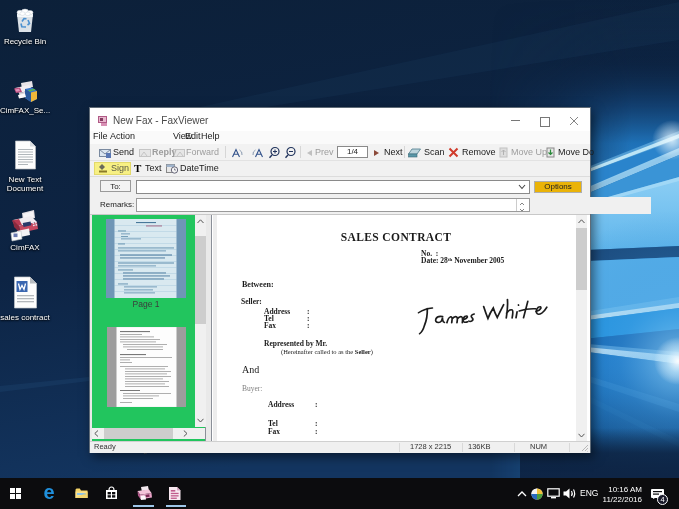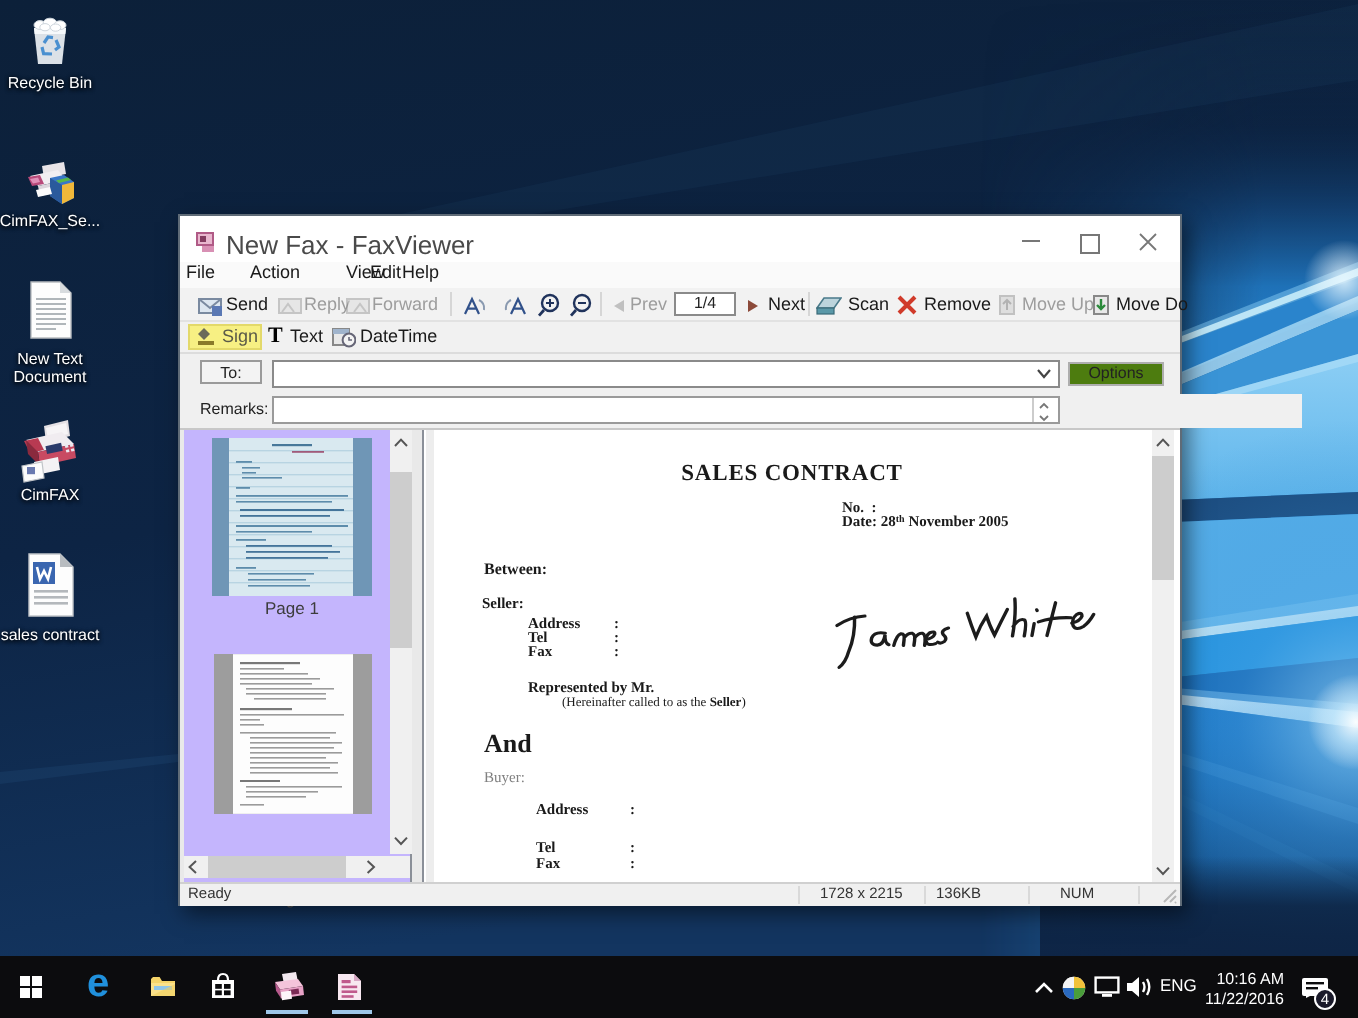--- a/index.html
+++ b/index.html
@@ -187,37 +187,37 @@
           <rect x="4" y="22" width="17" height="1.3"></rect>
           <rect x="4" y="25" width="17" height="1.3"></rect>
       </g>
     </svg>
     <div class="dlabel" style="left:-12px;top:313px;width:74px;">sales contract</div>
   </div>
 
   <div id="win">
 
     <div class="abs" style="left:0;top:0;width:500px;height:23px;background:#ffffff;"></div>
-    <div class="abs" style="left:23px;top:7px;font-size:13px;color:#4a4a4a;">New Fax - FaxViewer</div>
+    <div class="abs" style="left:23px;top:7px;font-size:10px;color:#4a4a4a;">New Fax - FaxViewer</div>
     <div class="abs" style="left:421px;top:12px;width:9px;height:1px;background:#777;"></div>
     <div class="abs" style="left:450px;top:9px;width:8px;height:8px;border:1px solid #777;"></div>
     <svg class="abs" style="left:479px;top:8px" width="10" height="10">
         <path d="M1,1 L9,9 M9,1 L1,9" stroke="#777" stroke-width="0.9"></path>
       </svg>
 
     <svg class="abs" style="left:8px;top:7px" width="11" height="11" viewBox="0 0 11 11">
       <rect x="0" y="1" width="9" height="7" fill="#b05a86"></rect>
       <rect x="1" y="2" width="7" height="5" fill="#e8b7ce"></rect>
       <rect x="2" y="3" width="3" height="3" fill="#833c60"></rect>
       <rect x="3" y="8" width="6" height="3" fill="#d890b4"></rect>
     </svg>
 
     <div class="abs t9" style="left:0;top:23px;width:500px;height:13px;background:#fafafa;">
       <span class="abs" style="left:3px;top:-0.5px;">File</span>
-      <span class="abs" style="left:35px;top:-0.5px;">Action</span>
+      <span class="abs" style="left:20px;top:-0.5px;">Action</span>
       <span class="abs" style="left:56px;top:-0.5px;padding-left:39px;">Edit</span>
       <span class="abs" style="left:83px;top:-0.5px;">View</span>
       <span class="abs" style="left:111px;top:-0.5px;">Help</span>
     </div>
 
     <div class="abs" style="left:0;top:36px;width:500px;height:17px;background:#f2f2f2;border-bottom:1px solid #e2e2e2;box-sizing:border-box;" id="tb1">
       <div class="vsep" style="left:135px;"></div>
       <div class="vsep" style="left:210px;"></div>
       <div class="vsep" style="left:314px;"></div>
 
@@ -225,21 +225,21 @@
           <rect x="0.5" y="2.5" width="11" height="7" fill="#dce6f0" stroke="#7a8aa0"></rect>
           <path d="M0.5,2.5 L6,7 L11.5,2.5" stroke="#7a8aa0" fill="none"></path>
           <rect x="7" y="6" width="5" height="5" fill="#5a78b4"></rect>
         </svg>
       <span class="abs t9" style="left:23px;top:3px;">Send</span>
 
       <svg class="abs" style="left:49px;top:3px" width="12" height="11" opacity="0.45">
           <rect x="0.5" y="2.5" width="11" height="7" fill="#d8d8d8" stroke="#909090"></rect>
           <path d="M2,9 L5,5 L8,9" stroke="#909090" fill="none"></path>
         </svg>
-      <span class="abs t9 gray" style="left:62px;top:3px;">Reply</span>
+      <span class="abs t9 gray" style="left:62px;top:3px;font-weight:bold;">Reply</span>
 
       <svg class="abs" style="left:83px;top:3px" width="12" height="11" opacity="0.45">
           <rect x="0.5" y="2.5" width="11" height="7" fill="#d8d8d8" stroke="#909090"></rect>
           <path d="M4,9 L7,5 L10,9" stroke="#909090" fill="none"></path>
         </svg>
       <span class="abs t9 gray" style="left:96px;top:3px;">Forward</span>
 
       <svg class="abs" style="left:141px;top:4px" width="13" height="10">
           <path d="M1.5,9 L5,1.5 L8.5,9 M2.8,6.3 L7.2,6.3" fill="none" stroke="#31518a" stroke-width="1.1"></path>
           <path d="M8.5,2 Q11.5,3.5 11,7" stroke="#8a9ab0" fill="none" stroke-width="1"></path>
@@ -312,37 +312,37 @@
         </svg>
       <span class="abs t9" style="left:90px;top:2px;">DateTime</span>
     </div>
 
     <div class="abs" style="left:0;top:69px;width:500px;height:20px;background:#f0f0f0;" id="torow">
       <div class="abs" style="left:10px;top:3px;width:31px;height:12px;background:#f3f3f3;border:1px solid #9a9a9a;box-sizing:border-box;font-size:8px;color:#222;text-align:center;line-height:11px;">To:</div>
       <div class="abs" style="left:46px;top:2.5px;width:394px;height:14px;background:#fff;border:1px solid #8a8a8a;box-sizing:border-box;"></div>
       <svg class="abs" style="left:428px;top:7px" width="8" height="6">
           <path d="M1,1 L4,4.5 L7,1" stroke="#444" stroke-width="1.1" fill="none"></path>
         </svg>
-      <div class="abs" style="left:444px;top:3.5px;width:48px;height:12px;background:#4d7c0f;border:1px solid #aeaeae;box-sizing:border-box;font-size:8px;color:#222;text-align:center;line-height:10px;">Options</div>
+      <div class="abs" style="left:444px;top:3.5px;width:48px;height:12px;background:#eab308;border:1px solid #aeaeae;box-sizing:border-box;font-size:8px;color:#222;text-align:center;line-height:10px;">Options</div>
     </div>
 
     <div class="abs" style="left:0;top:89px;width:544px;height:17px;background:#f0f0f0;padding-left:17px;" id="remrow">
       <div class="abs" style="left:10px;top:3px;font-size:8px;color:#222;">Remarks:</div>
       <div class="abs" style="left:46px;top:1px;width:394px;height:14px;background:#fff;border:1px solid #9a9a9a;box-sizing:border-box;"></div>
       <div class="abs" style="left:426px;top:2px;width:13px;height:12px;border-left:1px solid #ccc;">
         <svg width="13" height="12">
             <path d="M3,4 L5,2 L7,4" stroke="#777" fill="none" stroke-width="0.9"></path>
             <path d="M3,8 L5,10 L7,8" stroke="#777" fill="none" stroke-width="0.9"></path>
           </svg>
       </div>
     </div>
 
     <div class="abs" style="left:0;top:106px;width:500px;height:227px;background:#e9e9e9;border-top:1px solid #c8c8c8;box-sizing:border-box;" id="content">
 
-      <div class="abs" style="left:2px;top:0;width:114px;height:227px;background:#c4b5fd;border-right:1px solid #8a8f98;box-sizing:border-box;">
+      <div class="abs" style="left:2px;top:0;width:114px;height:227px;background:#22c55e;border-right:1px solid #8a8f98;box-sizing:border-box;">
 
         <svg class="abs" style="left:14px;top:4px" width="80" height="79" viewBox="0 0 80 79">
           <rect width="80" height="79" fill="#d9e9f0"></rect>
           <g fill="#b8d4e2">
             <rect x="8.5" y="6" width="62" height="0.7"></rect>
               <rect x="8.5" y="12" width="62" height="0.7"></rect>
               <rect x="8.5" y="18" width="62" height="0.7"></rect>
               <rect x="8.5" y="24" width="62" height="0.7"></rect>
               <rect x="8.5" y="30" width="62" height="0.7"></rect>
               <rect x="8.5" y="36" width="62" height="0.7"></rect>
@@ -442,21 +442,21 @@
         <div class="abs" style="left:62px;top:16px;width:244px;text-align:center;font-size:11.5px;font-weight:bold;letter-spacing:0.4px;">SALES CONTRACT</div>
         <div class="abs" style="left:209px;top:34px;font-size:7.5px;font-weight:bold;">No.&nbsp;&nbsp;:</div>
         <div class="abs" style="left:209px;top:41px;font-size:7.5px;font-weight:bold;">Date: 28<span style="font-size:5px;vertical-align:2px;">th</span> November 2005</div>
         <div class="abs" style="left:30px;top:65px;font-size:8px;font-weight:bold;">Between:</div>
         <div class="abs" style="left:29px;top:82px;font-size:7.5px;font-weight:bold;">Seller:</div>
         <div class="abs" style="left:52px;top:92px;font-size:7.5px;font-weight:bold;">Address<span class="abs" style="left:43px;">:</span></div>
         <div class="abs" style="left:52px;top:99px;font-size:7.5px;font-weight:bold;">Tel<span class="abs" style="left:43px;">:</span></div>
         <div class="abs" style="left:52px;top:106px;font-size:7.5px;font-weight:bold;">Fax<span class="abs" style="left:43px;">:</span></div>
         <div class="abs" style="left:52px;top:124px;font-size:7.5px;font-weight:bold;">Represented by Mr.</div>
         <div class="abs" style="left:69px;top:132.5px;font-size:6.5px;">(Hereinafter called to as the <b>Seller</b>)</div>
-        <div class="abs" style="left:30px;top:149px;font-size:13px;font-weight:bold;">And</div>
+        <div class="abs" style="left:30px;top:149px;font-size:10px;font-weight:normal;">And</div>
         <div class="abs" style="left:30px;top:168.5px;font-size:7.5px;color:#808080;">Buyer:</div>
         <div class="abs" style="left:56px;top:185px;font-size:7.5px;font-weight:bold;">Address<span class="abs" style="left:47px;">:</span></div>
         <div class="abs" style="left:56px;top:204px;font-size:7.5px;font-weight:bold;">Tel<span class="abs" style="left:47px;">:</span></div>
         <div class="abs" style="left:56px;top:211.5px;font-size:7.5px;font-weight:bold;">Fax<span class="abs" style="left:47px;">:</span></div>
 
         <svg class="abs" style="left:199px;top:83px" width="150" height="40" viewBox="0 0 140 42" preserveAspectRatio="none">
           <g fill="none" stroke="#1c1c1c" stroke-width="1.6" stroke-linecap="round">
             <path d="M7,15.5 Q13,11 20,10.5"></path>
             <path d="M15.2,11 Q15.5,21 12.5,29 Q11,35 8,37.5"></path>
             <path d="M29.5,19.5 Q24.5,18.5 23.2,22 Q22.2,25.5 25.8,25.8 Q28.8,25.6 29.4,20.5 Q29.2,24.8 31.2,25.6"></path>

